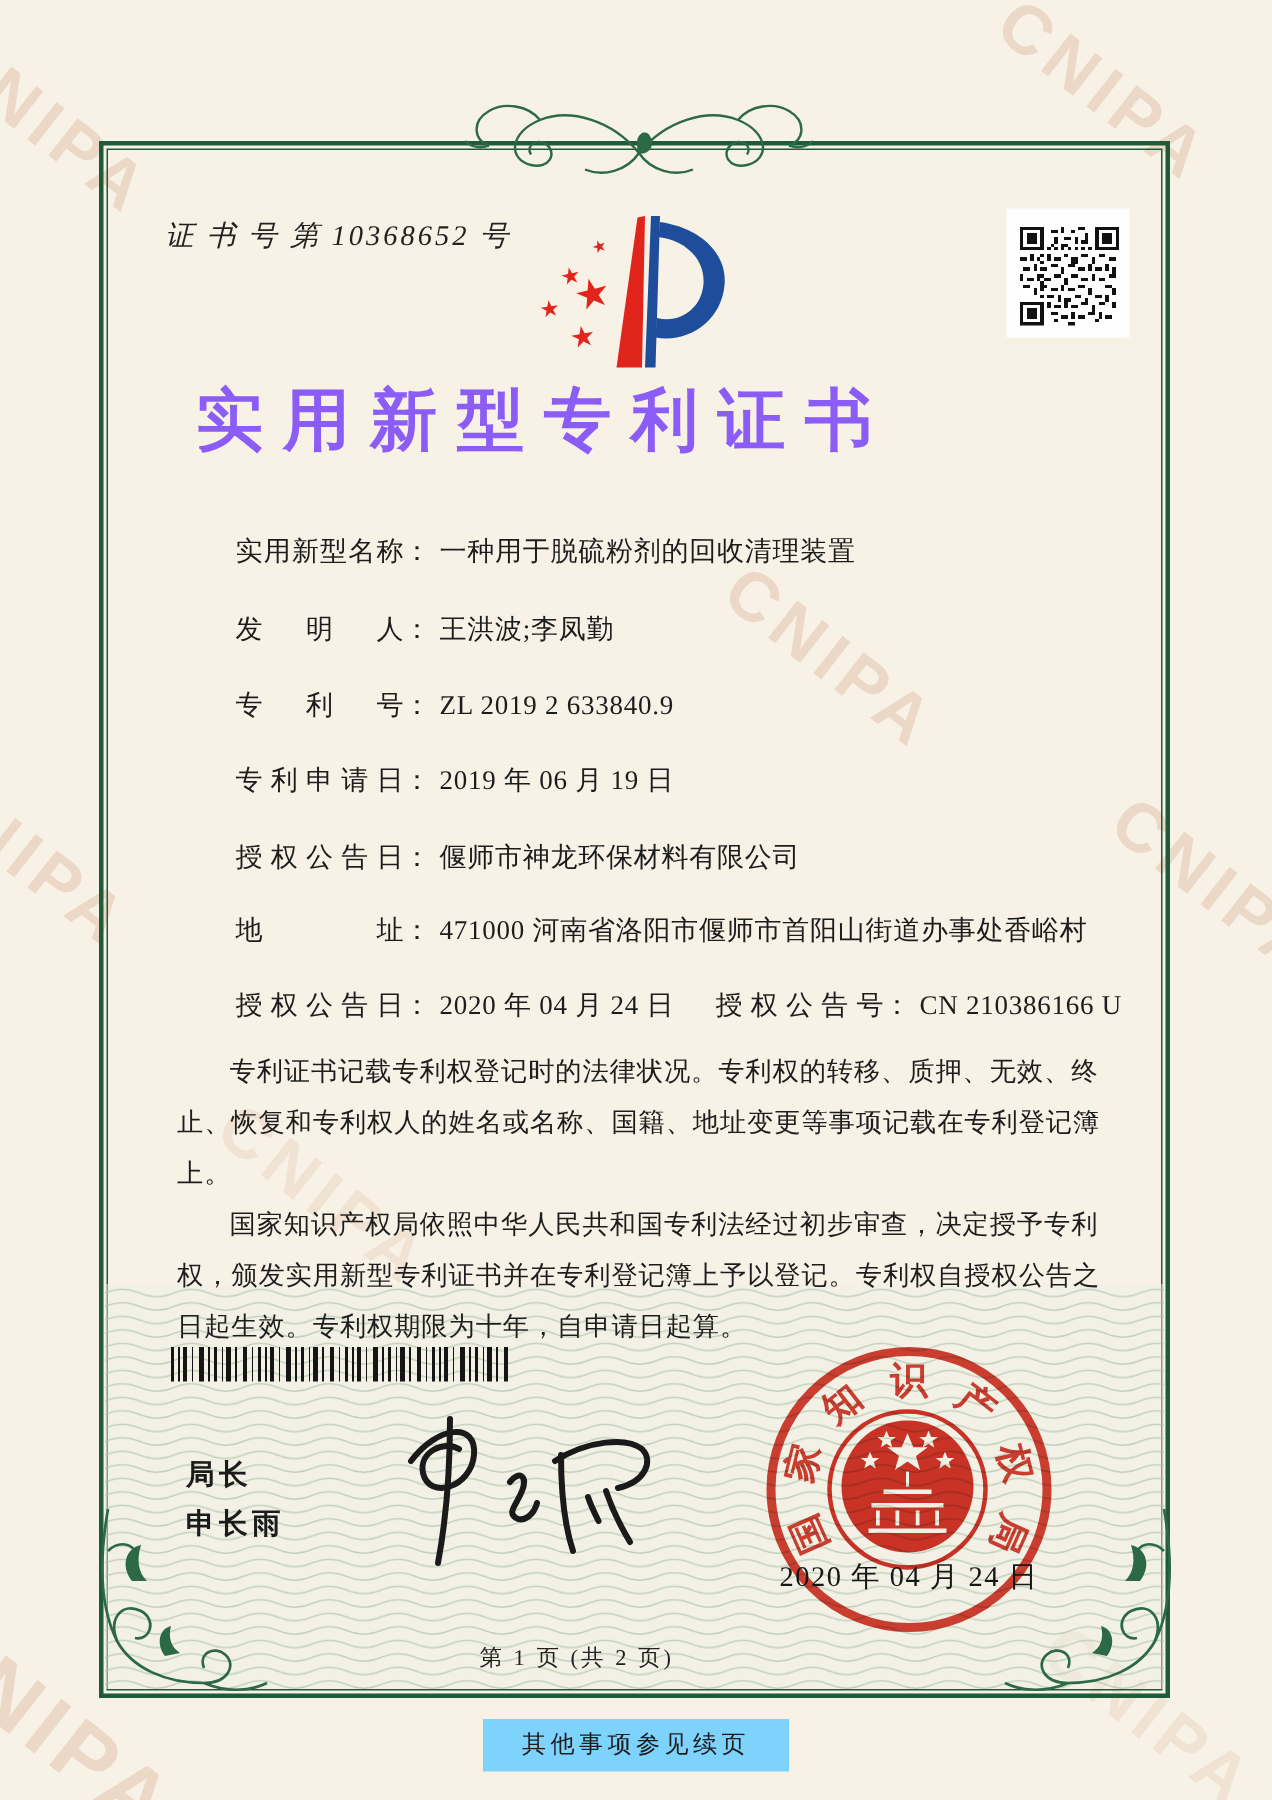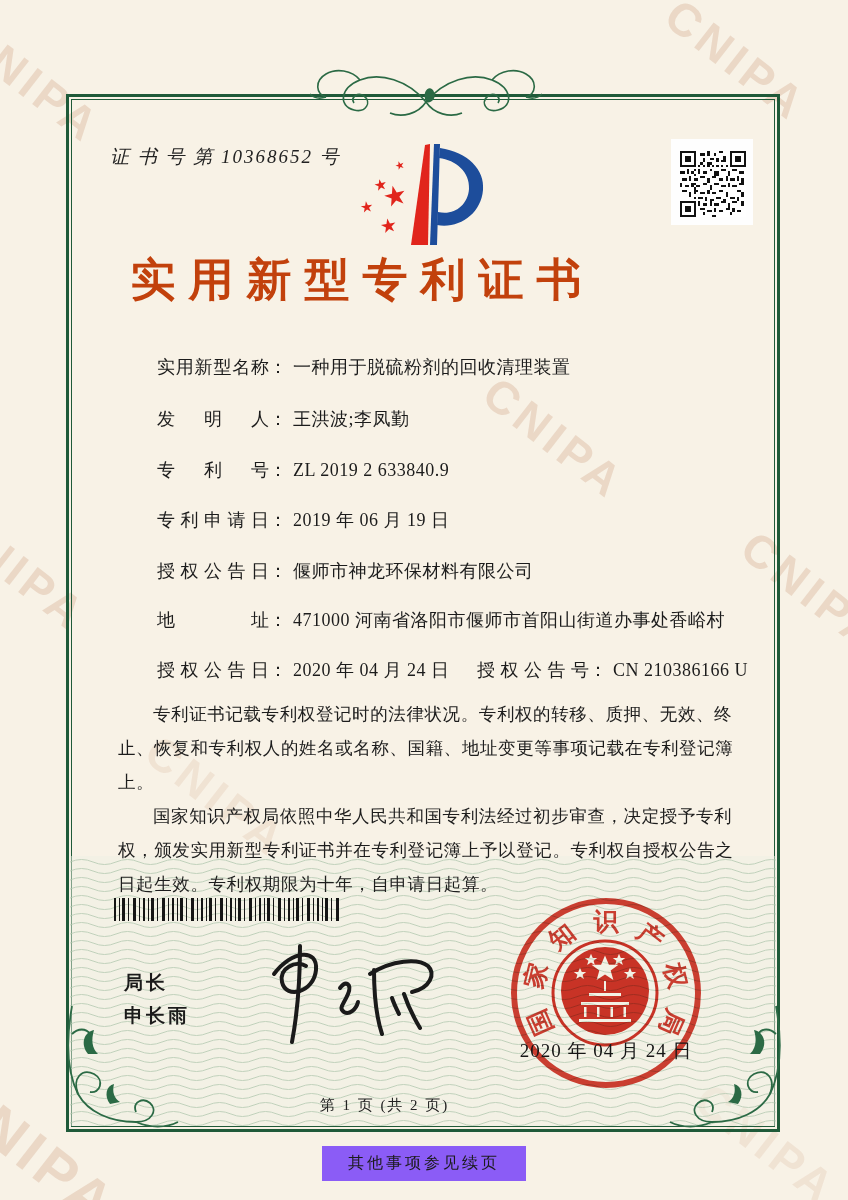--- a/index.html
+++ b/index.html
@@ -57,21 +57,21 @@
     font-size:19px; letter-spacing:2px; color:#222;font-style:italic;
   }
   .logo { position:absolute; left:358px; top:138px; width:135px; height:112px; z-index:2; }
   .logo .star { position:absolute; color:#e1251c; line-height:1; }
   .qr-patch { position:absolute; left:671px; top:139px; width:82px; height:86px; background:#fefefe; z-index:2; }
   .qr { position:absolute; left:680px; top:151px; width:66px; height:66px; z-index:3; }
 
   .doc-title {
     position:absolute; left:0; top:250px; width:712px; z-index:2;
     text-align:center; font-size:45px; font-weight:bold;
-    letter-spacing:13px; color:#c2410c; text-indent:13px;
+    letter-spacing:13px; color:#8b5cf6; text-indent:13px;
   }
 
   
   .field-row { position:absolute; left:120px; z-index:2; font-size:18px; white-space:nowrap;margin-left:37px; }
   .field-row .lbl {
     display:inline-block; width:112px;
     text-align:justify; text-align-last:justify;
     vertical-align:bottom;
   }
   .field-row .colon { margin-right:6px; }
@@ -129,21 +129,21 @@
     text-align:center; font-size:19px; letter-spacing:1px; color:#161616;
   }
 
   
   .page-indicator {
     position:absolute; left:0; top:1096px; width:769px; z-index:2;
     text-align:center; font-size:15px; letter-spacing:2px; color:#222;
   }
   .cont-note {
     position:absolute; left:424px; top:1146px; transform:translateX(-50%); z-index:2;
-    background:#8b5cf6; padding:7px 26px;
+    background:#7dd3fc; padding:7px 26px;
     font-size:16px; letter-spacing:3px; color:#1b1b1b; white-space:nowrap;
   }
 </style>
 </head>
 <body>
 
 <div id="cert-page">
 
   <span class="wm" style="left:-18px; top:10px;">CNIPA</span>
   <span class="wm" style="left:688px; top:-12px;">CNIPA</span>

